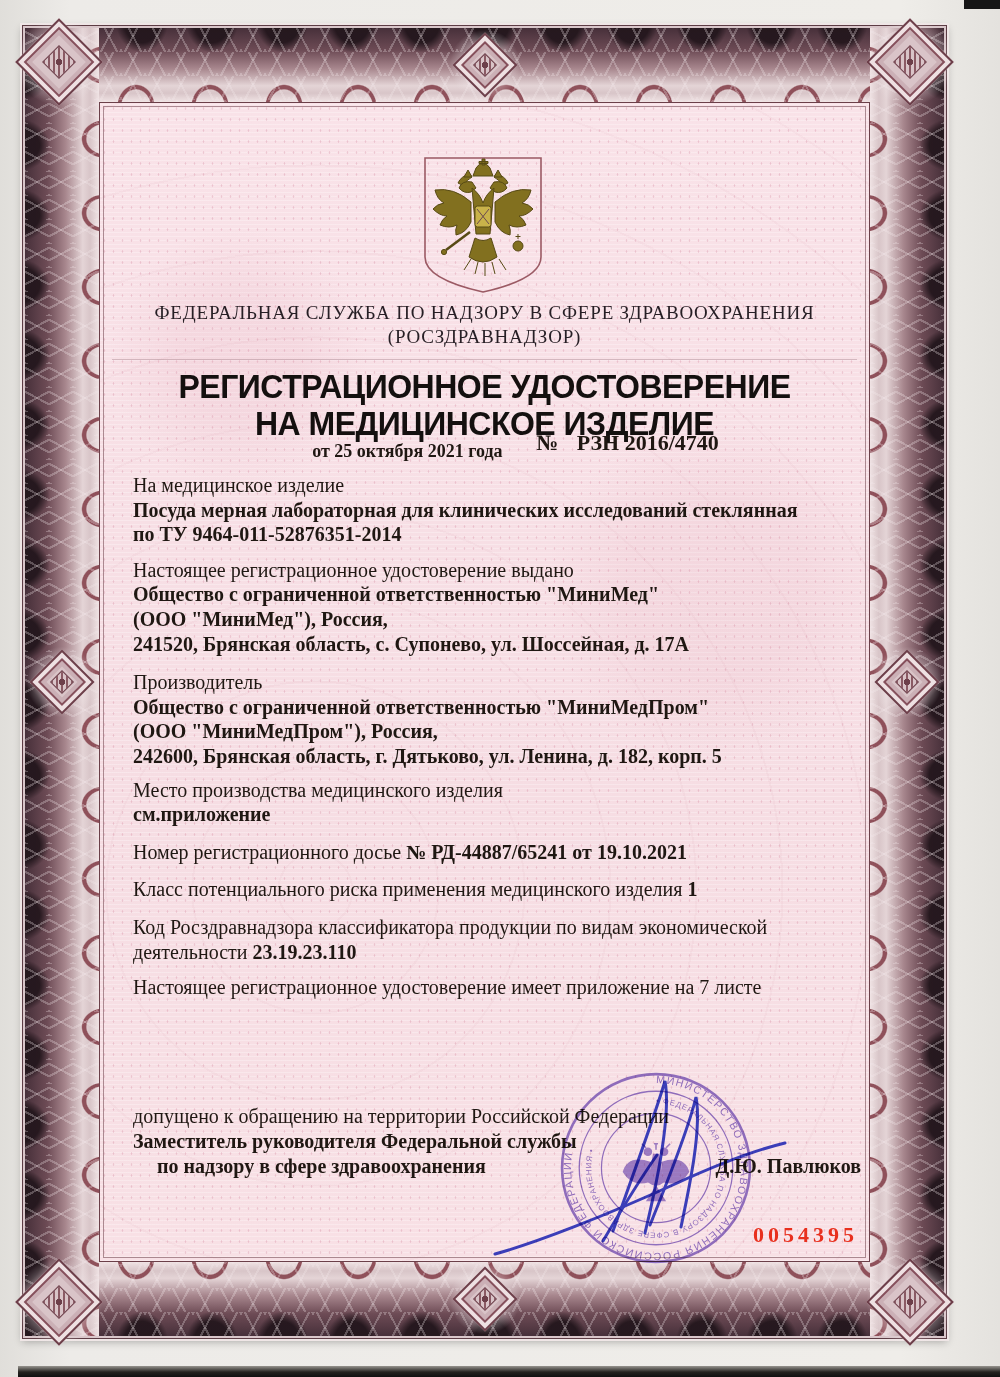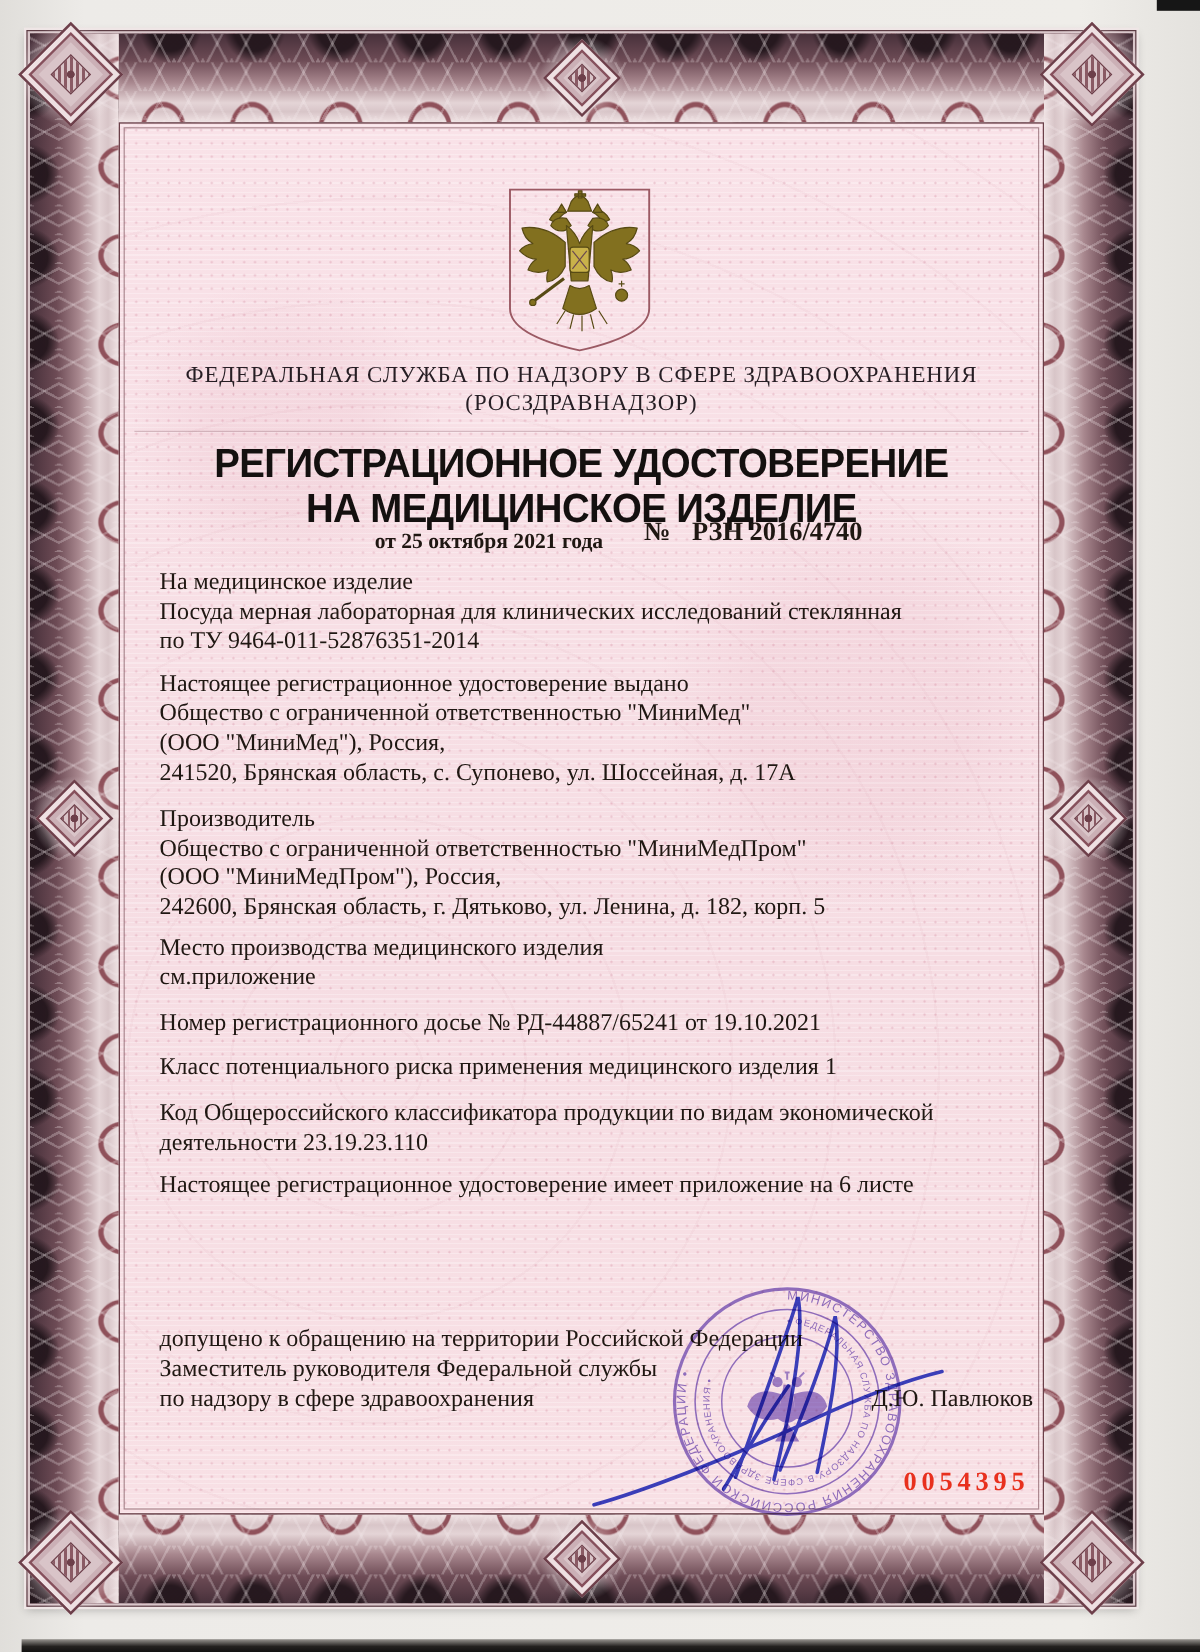--- a/index.html
+++ b/index.html
@@ -85,24 +85,24 @@
   .dateline{position:absolute;left:0;right:0;top:334px;display:flex;
             justify-content:center;align-items:baseline;padding-left:26px;}
   .date-text{font-weight:700;font-size:18px;margin-left:36px;}
   .numero{font-weight:700;font-size:22px;margin-left:34px;position:relative;top:-7px;}
   .numero .no-sign{margin-right:18px;}
   .body-text{position:absolute;left:33px;top:370px;width:716px;
              font-size:20px;line-height:24.6px;}
   .para{margin:0 0 11px 0;}
   .para.m8{margin-bottom:14px}.para.m9{margin-bottom:9px}.para.m13{margin-bottom:13px}
   .line{display:block;}
-  .b{font-weight:400;}
+  .b{font-weight:700;}
   .bottom-block{position:absolute;left:33px;top:1001px;width:728px;
                 font-size:20px;line-height:24.8px;}
-  .sig-row{display:flex;justify-content:space-between;align-items:flex-end;}
+  .sig-row{display:flex;justify-content:space-between;align-items:flex-end;margin-left:24px;}
   .serial{position:absolute;left:653px;top:1119px;z-index:9;
           font-weight:700;font-size:22px;letter-spacing:4px;color:#e8301e;}
   
   .coa{position:absolute;left:320px;top:50px;width:126px;height:144px;}
   .stamp{position:absolute;left:455px;top:964px;width:202px;height:202px;
          mix-blend-mode:multiply;opacity:.82;z-index:7;}
   .signature{position:absolute;left:385px;top:948px;width:340px;height:212px;
              mix-blend-mode:multiply;opacity:.92;z-index:8;}
   
   .scan-corner-mark{position:absolute;left:964px;top:0;width:36px;height:9px;
@@ -189,25 +189,25 @@
             <span class="line">Место производства медицинского изделия</span>
             <span class="line b">см.приложение</span>
           </p>
           <p class="para m13">
             <span class="line"><span>Номер регистрационного досье</span> <span class="b">№ РД-44887/65241 от 19.10.2021</span></span>
           </p>
           <p class="para m13">
             <span class="line"><span>Класс потенциального риска применения медицинского изделия</span> <span class="b">1</span></span>
           </p>
           <p class="para">
-            <span class="line">Код Общероссийского классификатора продукции по видам экономической</span>
+            <span class="line">Код Росздравнадзора классификатора продукции по видам экономической</span>
             <span class="line"><span>деятельности</span> <span class="b">23.19.23.110</span></span>
           </p>
           <p class="para">
-            <span class="line">Настоящее регистрационное удостоверение имеет приложение на 6 листе</span>
+            <span class="line">Настоящее регистрационное удостоверение имеет приложение на 7 листе</span>
           </p>
         </div>
 
         <div class="bottom-block">
           <span class="line">допущено к обращению на территории Российской Федерации</span>
           <span class="line b">Заместитель руководителя Федеральной службы</span>
           <span class="line sig-row">
             <span class="b">по надзору в сфере здравоохранения</span>
             <span class="b">Д.Ю. Павлюков</span>
           </span>

